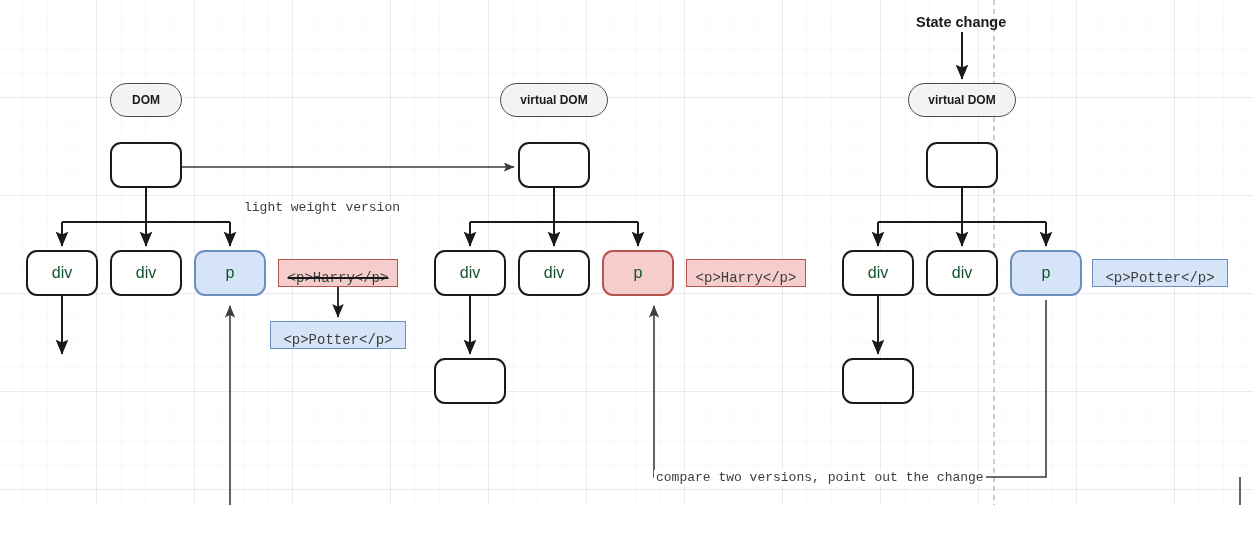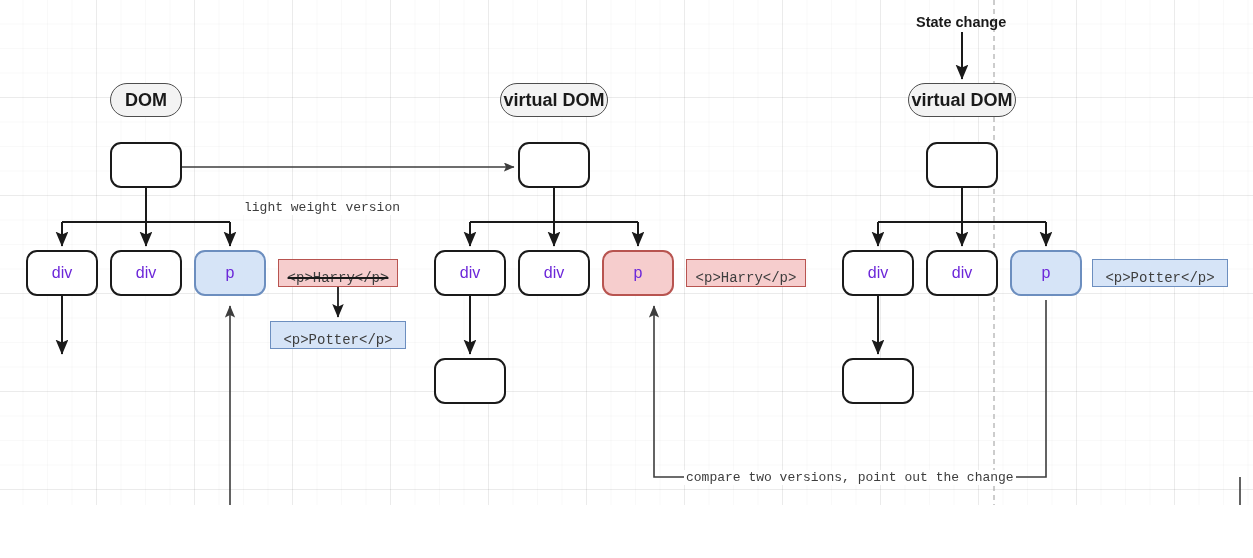--- a/index.html
+++ b/index.html
@@ -38,42 +38,42 @@
     position: absolute;
     box-sizing: border-box;
     border: 2px solid #1a1a1a;
     border-radius: 11px;
     background: #ffffff;
     display: flex;
     align-items: center;
     justify-content: center;
     font-family: "Liberation Sans", sans-serif;
     font-size: 16px;
-    color: #6d28d9;
+    color: #14532d;
     z-index: 3;
   }
   .node.blue {
     background: #d6e4f7;
     border-color: #6c8ebf;
   }
   .node.red {
     background: #f6cdcd;
     border-color: #b85450;
   }
   .pill {
     position: absolute;
     box-sizing: border-box;
     border: 1.5px solid #4d4d4d;
     border-radius: 20px;
     background: #f3f3f3;
     display: flex;
     align-items: center;
     justify-content: center;
     font-family: "Liberation Sans", sans-serif;
-    font-size: 18px;
+    font-size: 12px;
     font-weight: bold;
     color: #1a1a1a;
     z-index: 3;
   }
   .tag {
     position: absolute;
     box-sizing: border-box;
     border: 1.5px solid #b85450;
     background: #f6cdcd;
     display: flex;
@@ -218,16 +218,16 @@
   <div class="tag" style="left:686px; top:259px; width:120px; height:28px;">
     <span>&lt;p&gt;Harry&lt;/p&gt;</span>
   </div>
 
   <div class="tag blue" style="left:1092px; top:259px; width:136px; height:28px;">
     <span>&lt;p&gt;Potter&lt;/p&gt;</span>
   </div>
 
   <div class="edge-label" style="left:242px; top:160px;margin-top:40px;">light weight version</div>
 
-  <div class="edge-label" style="left:684px; top:470px;">compare two versions, point out the change</div>
+  <div class="edge-label" style="left:654px; top:470px;">compare two versions, point out the change</div>
 
 
 </div>
 
 </body></html>

